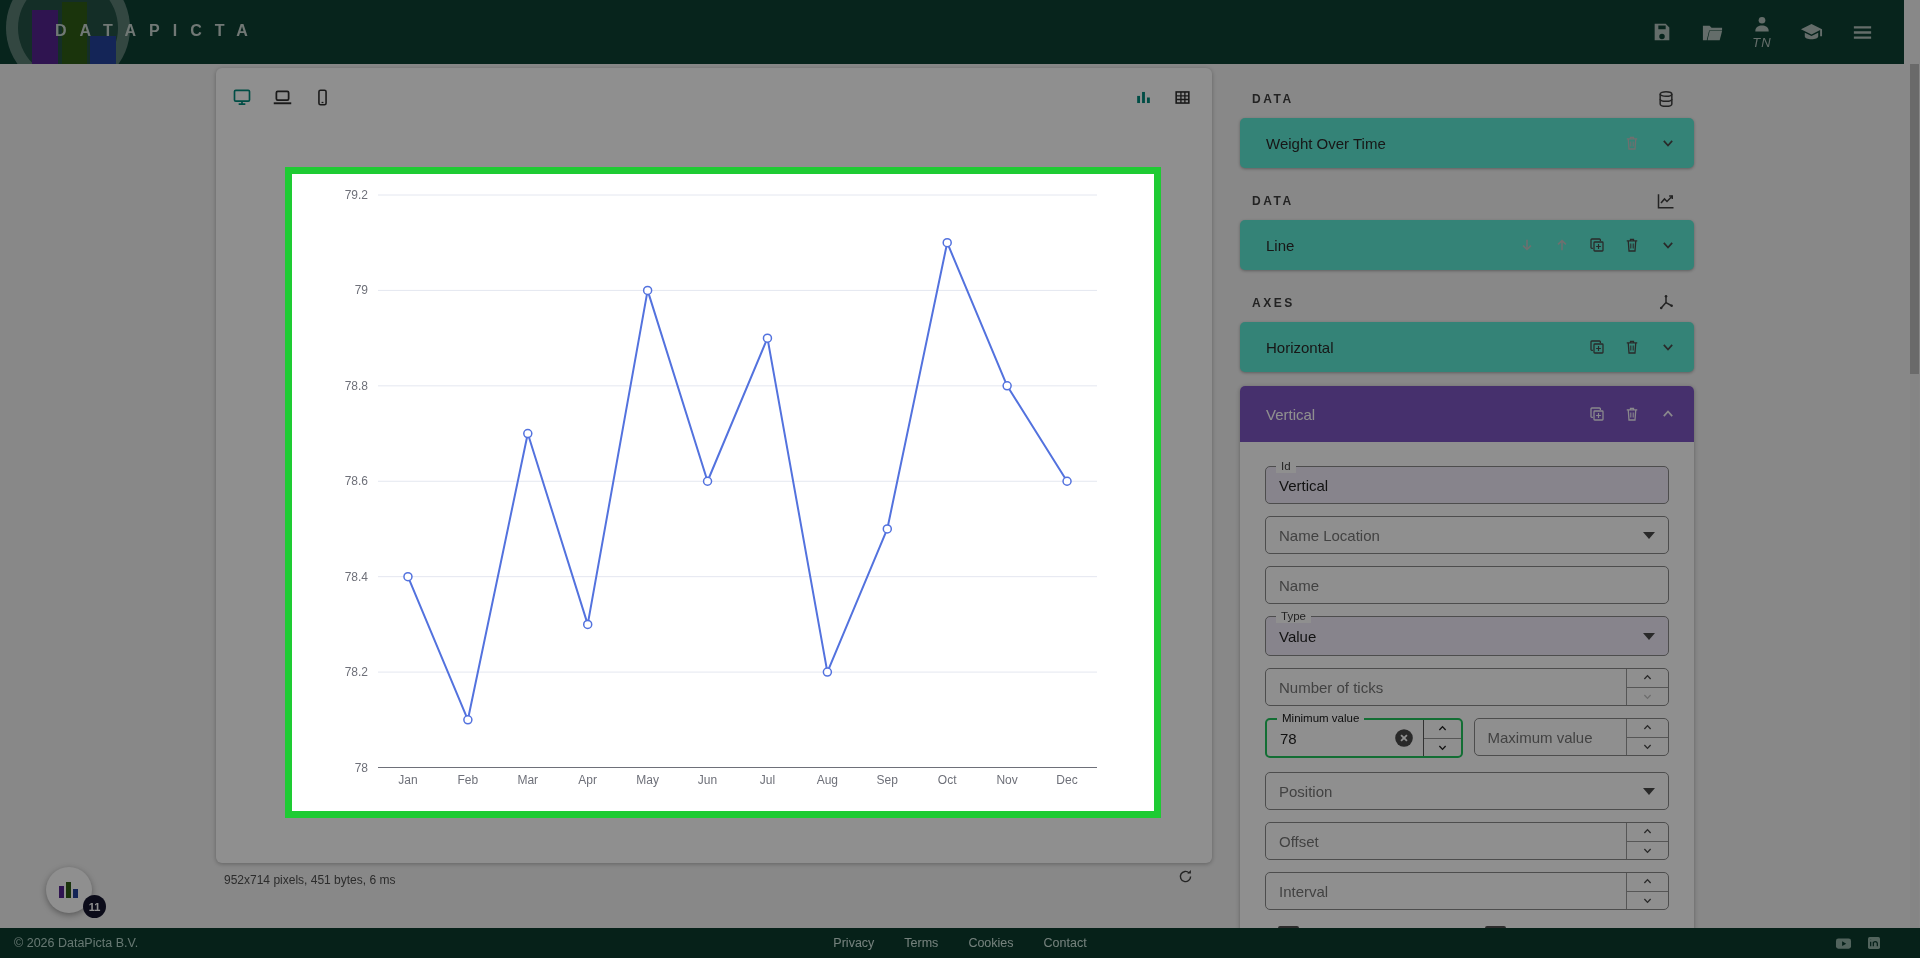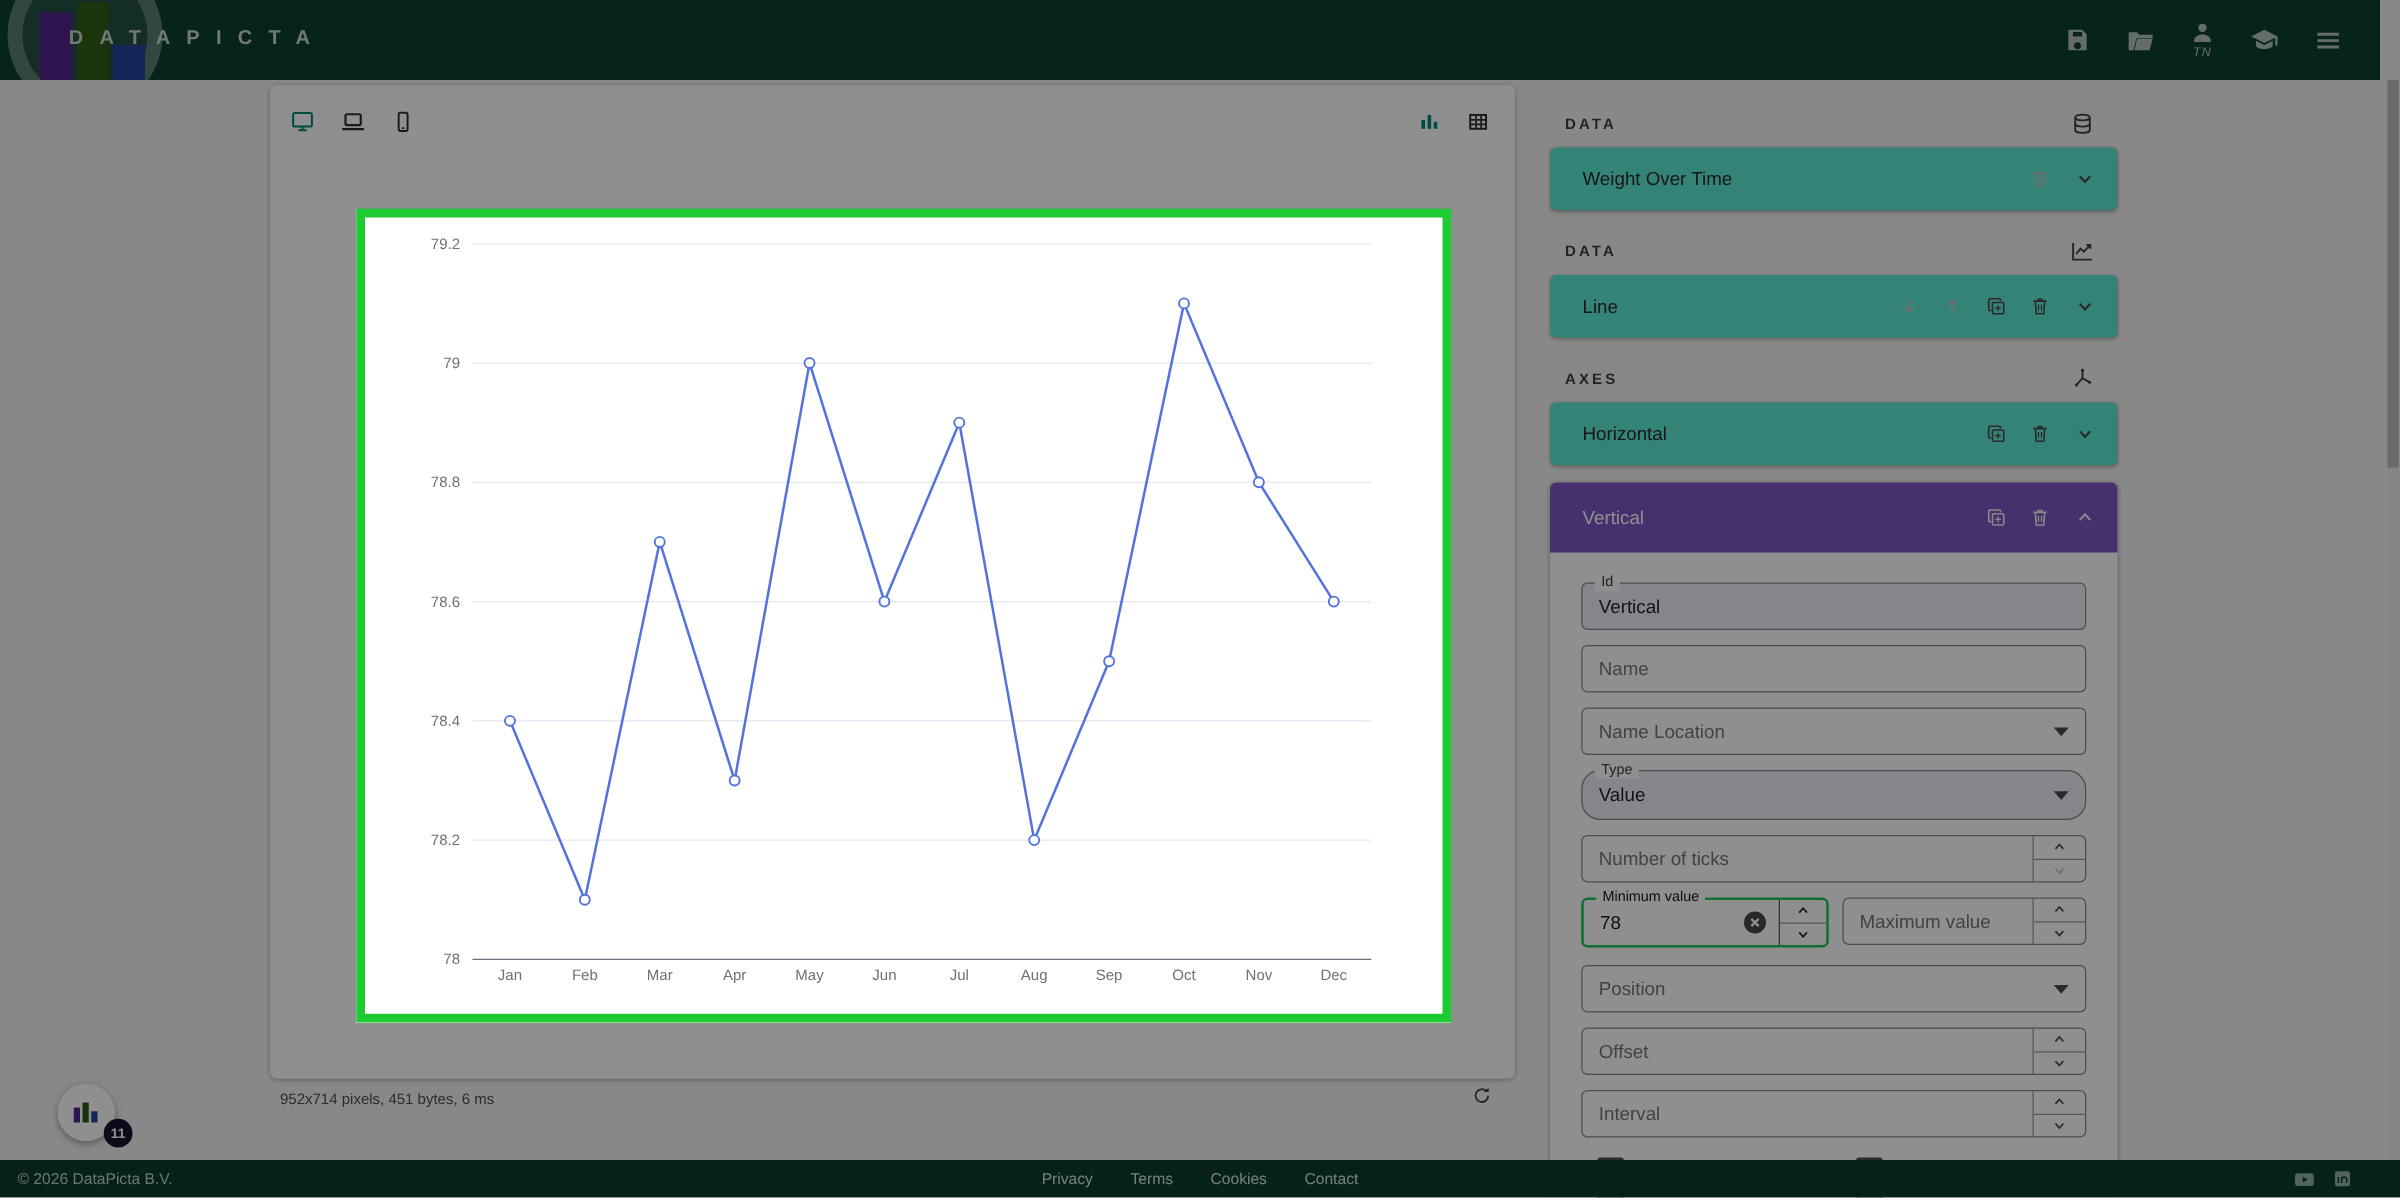--- a/index.html
+++ b/index.html
@@ -13,21 +13,21 @@
   .logo-ring{position:absolute;left:6px;top:-34px;width:124px;height:124px;border-radius:50%;
              border:12px solid rgba(185,200,195,.38);background:rgba(170,188,182,.15);box-sizing:border-box;}
   .logo-bar{position:absolute;}
   .bar-purple{left:32px;top:10px;width:26px;height:54px;background:#55258f;}
   .bar-green{left:62px;top:2px;width:25px;height:62px;background:#2f5e17;}
   .bar-blue{left:90px;top:36px;width:26px;height:28px;background:#24439c;}
   .brand{position:absolute;left:55px;top:22px;font-size:16px;font-weight:600;letter-spacing:13px;
          color:#c9d6d1;z-index:3;}
   .header-actions{position:absolute;right:30px;top:0;height:64px;display:flex;align-items:center;gap:28px;color:#b3c3bd;}
   .header-actions .hbtn{background:none;border:none;color:#b3c3bd;padding:0;display:flex;flex-direction:column;align-items:center;}
-  .initials{font-size:10px;letter-spacing:1px;margin-top:1px;color:#b3c3bd;font-style:italic;}
+  .initials{font-size:13px;letter-spacing:1px;margin-top:1px;color:#b3c3bd;font-style:italic;}
 
   
   .canvas-card{position:absolute;left:216px;top:68px;width:996px;height:795px;background:#fff;border-radius:6px;
                box-shadow:0 1px 4px rgba(0,0,0,.28);z-index:1;}
   .canvas-toolbar{position:absolute;left:0;top:0;right:0;height:58px;display:flex;align-items:center;padding:0 20px 0 16px;box-sizing:border-box;}
   .device-group{display:flex;align-items:center;gap:20px;}
   .view-group{margin-left:auto;display:flex;align-items:center;gap:20px;}
   .tbtn{background:none;border:none;padding:0;color:#2f2f2f;}
   .tbtn.active{color:#00897b;}
 
@@ -68,21 +68,21 @@
                padding:0 16px 0 26px;color:#fff;}
   .vpanel-head .card-title{flex:1;font-size:15px;color:#fff;}
   .vpanel-head .cbtn{color:rgba(255,255,255,.92);}
   .vpanel-body{padding:24px 25px 10px;}
 
   .field{position:relative;height:38px;border:1px solid #8a8a8a;border-radius:5px;margin-bottom:12px;box-sizing:border-box;background:#fff;}
   .field input{width:100%;height:100%;border:none;background:transparent;outline:none;font-size:15px;color:#1f1f1f;
                padding:0 12px 0 13px;box-sizing:border-box;font-family:inherit;}
   .field input::placeholder{color:#767676;opacity:1;}
   .field.filled{background:#f1ecfa;}
-  .field.tall{height:40px;border-radius:15px;}
+  .field.tall{height:40px;}
   .notch{position:absolute;top:-8px;left:10px;font-size:11.5px;color:#3f3f3f;background:#fff;padding:0 5px;line-height:14px;}
   .caret{position:absolute;right:13px;top:50%;margin-top:-3px;width:0;height:0;
          border-left:6px solid transparent;border-right:6px solid transparent;border-top:7px solid #4a4a4a;}
   .spin{position:absolute;right:0;top:0;bottom:0;width:41px;border-left:1px solid #9a9a9a;display:flex;flex-direction:column;}
   .spin button{flex:1;border:none;background:none;display:flex;align-items:center;justify-content:center;color:#4a4a4a;padding:0;}
   .spin button + button{border-top:1px solid #9a9a9a;}
   .spin button.faint{color:#c3c3c3;}
   .field.has-spin input{padding-right:48px;}
 
   .minmax-row{display:flex;gap:11px;margin-bottom:14px;}
@@ -455,26 +455,26 @@
       </span>
     </div>
     <div class="vpanel-body">
 
       <div class="field filled">
         <span class="notch">Id</span>
         <input type="text" value="Vertical" style="">
       </div>
 
       <div class="field">
-        <input type="text" placeholder="Name" style="">
-      </div>
-
-      <div class="field">
         <input type="text" readonly="" placeholder="Name Location" style="">
         <span class="caret"></span>
+      </div>
+
+      <div class="field">
+        <input type="text" placeholder="Name" style="">
       </div>
 
       <div class="field filled tall">
         <span class="notch">Type</span>
         <input type="text" readonly="" value="Value" style="">
         <span class="caret"></span>
       </div>
 
       <div class="field has-spin">
         <input type="text" placeholder="Number of ticks" style="">

